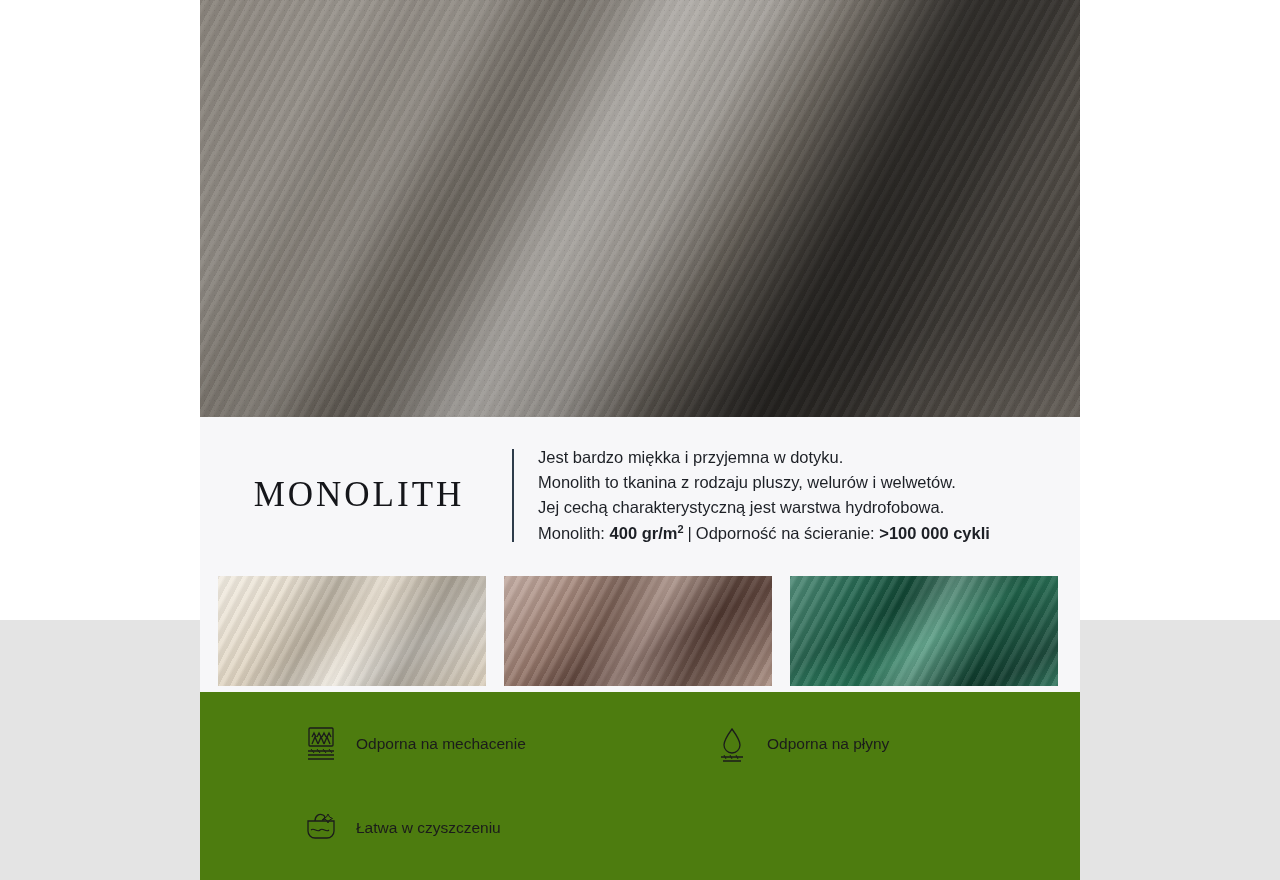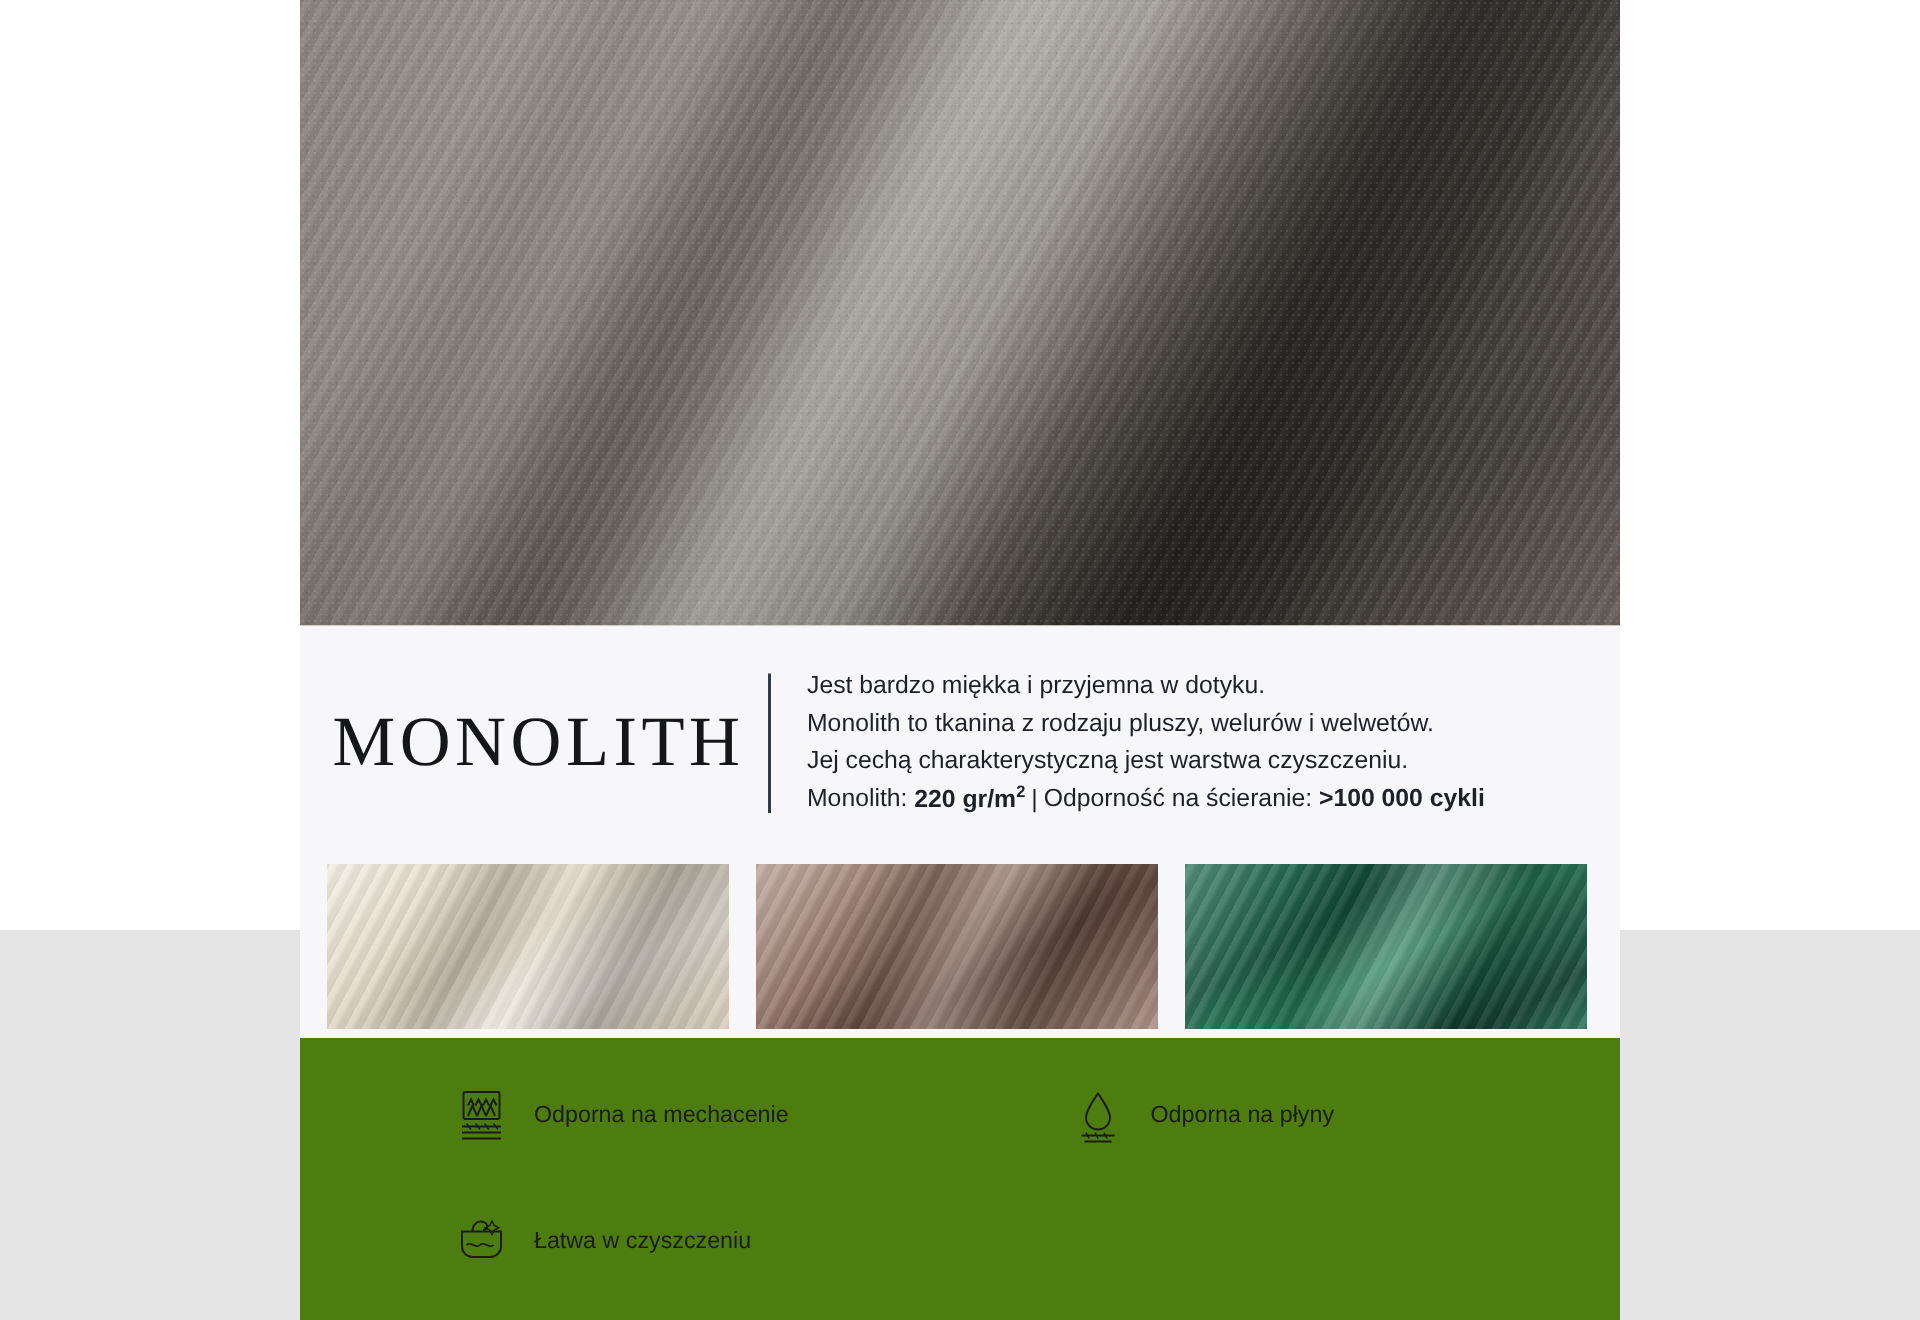--- a/index.html
+++ b/index.html
@@ -79,21 +79,21 @@
     position: relative;
     display: flex;
     align-items: center;
     padding: 28px 40px 24px 14px;
     background: #f7f7f9;
   }
   .brand {
     width: 290px;
     text-align: center;
     font-family: "Liberation Serif", serif;
-    font-size: 47px;
+    font-size: 35px;
     letter-spacing: 3px;
     color: #15161a;
     white-space: nowrap;
   }
   .rule {
     width: 2px;
     align-self: stretch;
     background: #2e3c4a;
     margin: 4px 24px 4px 8px;
   }
@@ -192,24 +192,24 @@
       <div class="hero-fold fold-dark"></div>
       <div class="hero-noise"></div>
     </div>
 
     <div class="title-row">
       <div class="brand">MONOLITH</div>
       <div class="rule"></div>
       <div class="desc">
         <div>Jest bardzo miękka i przyjemna w dotyku.</div>
         <div>Monolith to tkanina z rodzaju pluszy, welurów i welwetów.</div>
-        <div>Jej cechą charakterystyczną jest warstwa czyszczeniu.</div>
+        <div>Jej cechą charakterystyczną jest warstwa hydrofobowa.</div>
         <div>
           <span>Monolith:</span>
-          <b><span>220 gr/m</span><span class="sup">2</span></b><span class="sep">|</span><span>Odporność na ścieranie:</span>
+          <b><span>400 gr/m</span><span class="sup">2</span></b><span class="sep">|</span><span>Odporność na ścieranie:</span>
           <b>&gt;100 000 cykli</b>
         </div>
       </div>
     </div>
 
     <div class="swatches">
       <div class="swatch sw-beige">
         <div class="sw-tex"></div>
         <div class="sw-shade"></div>
       </div>

